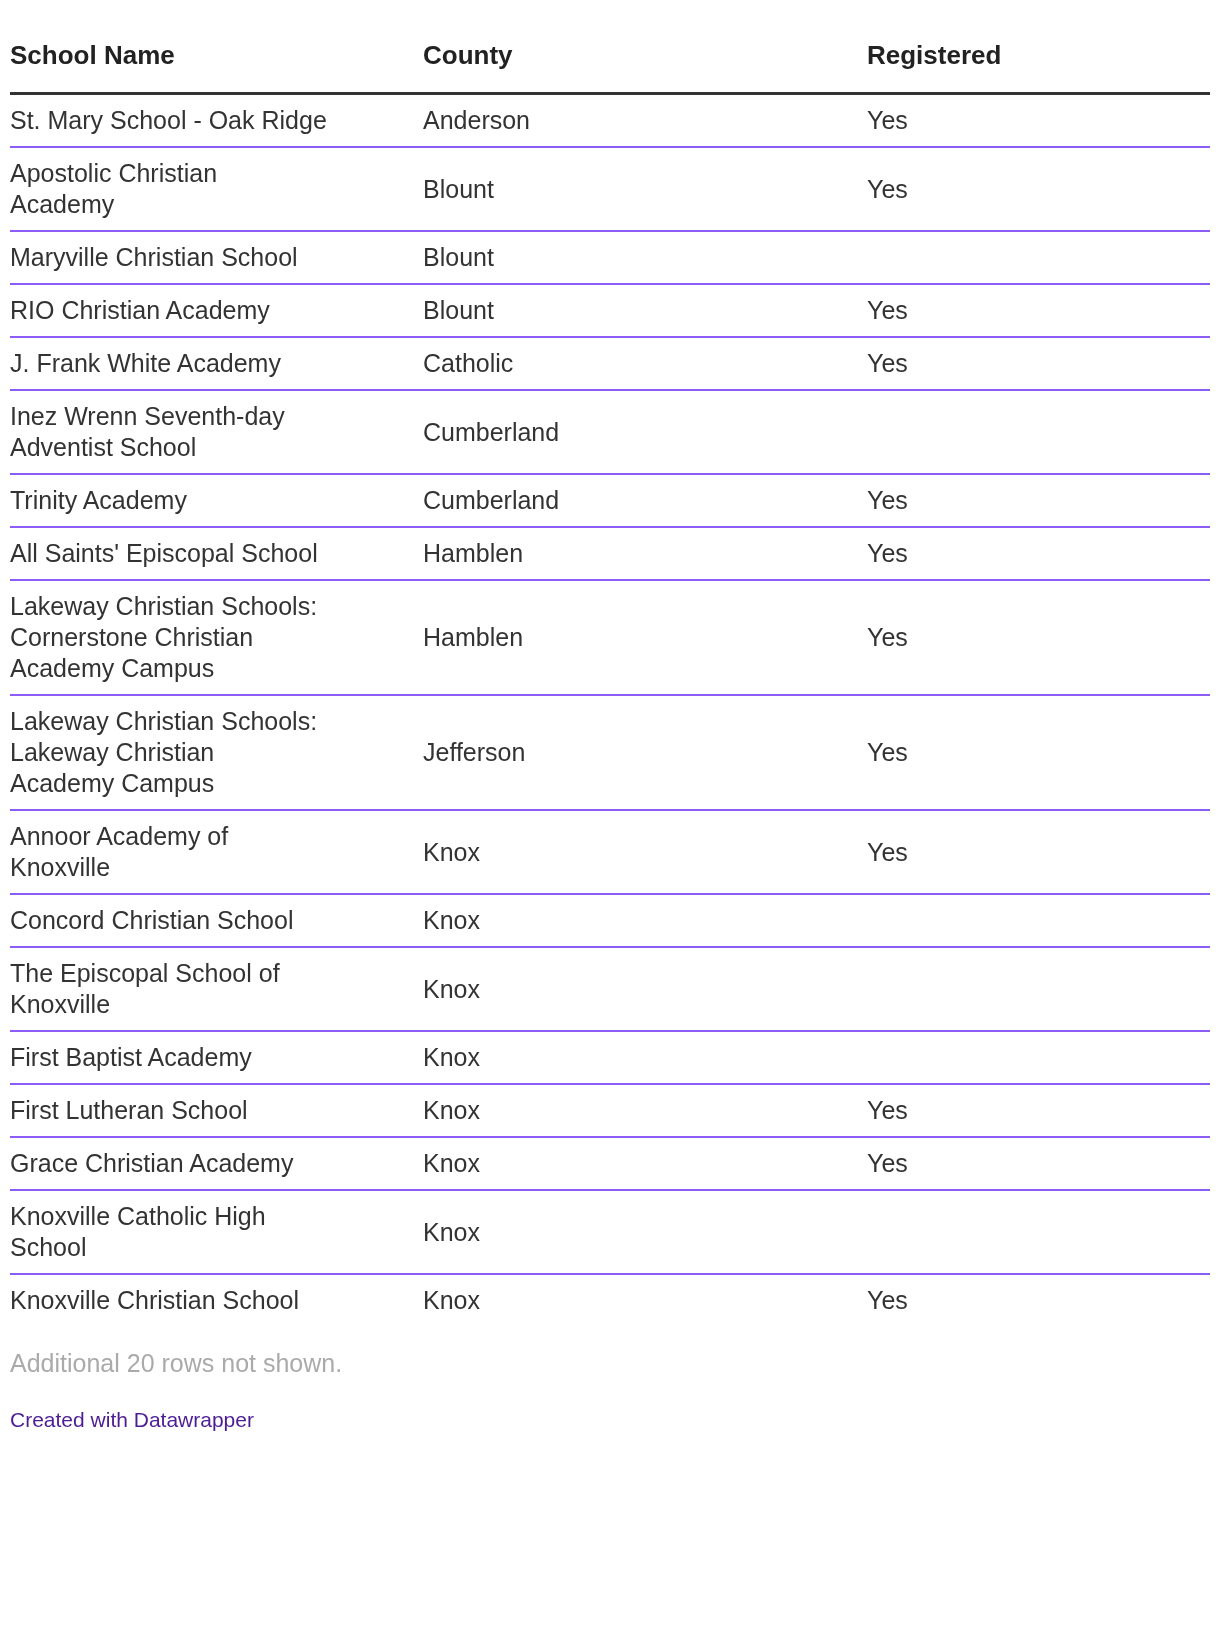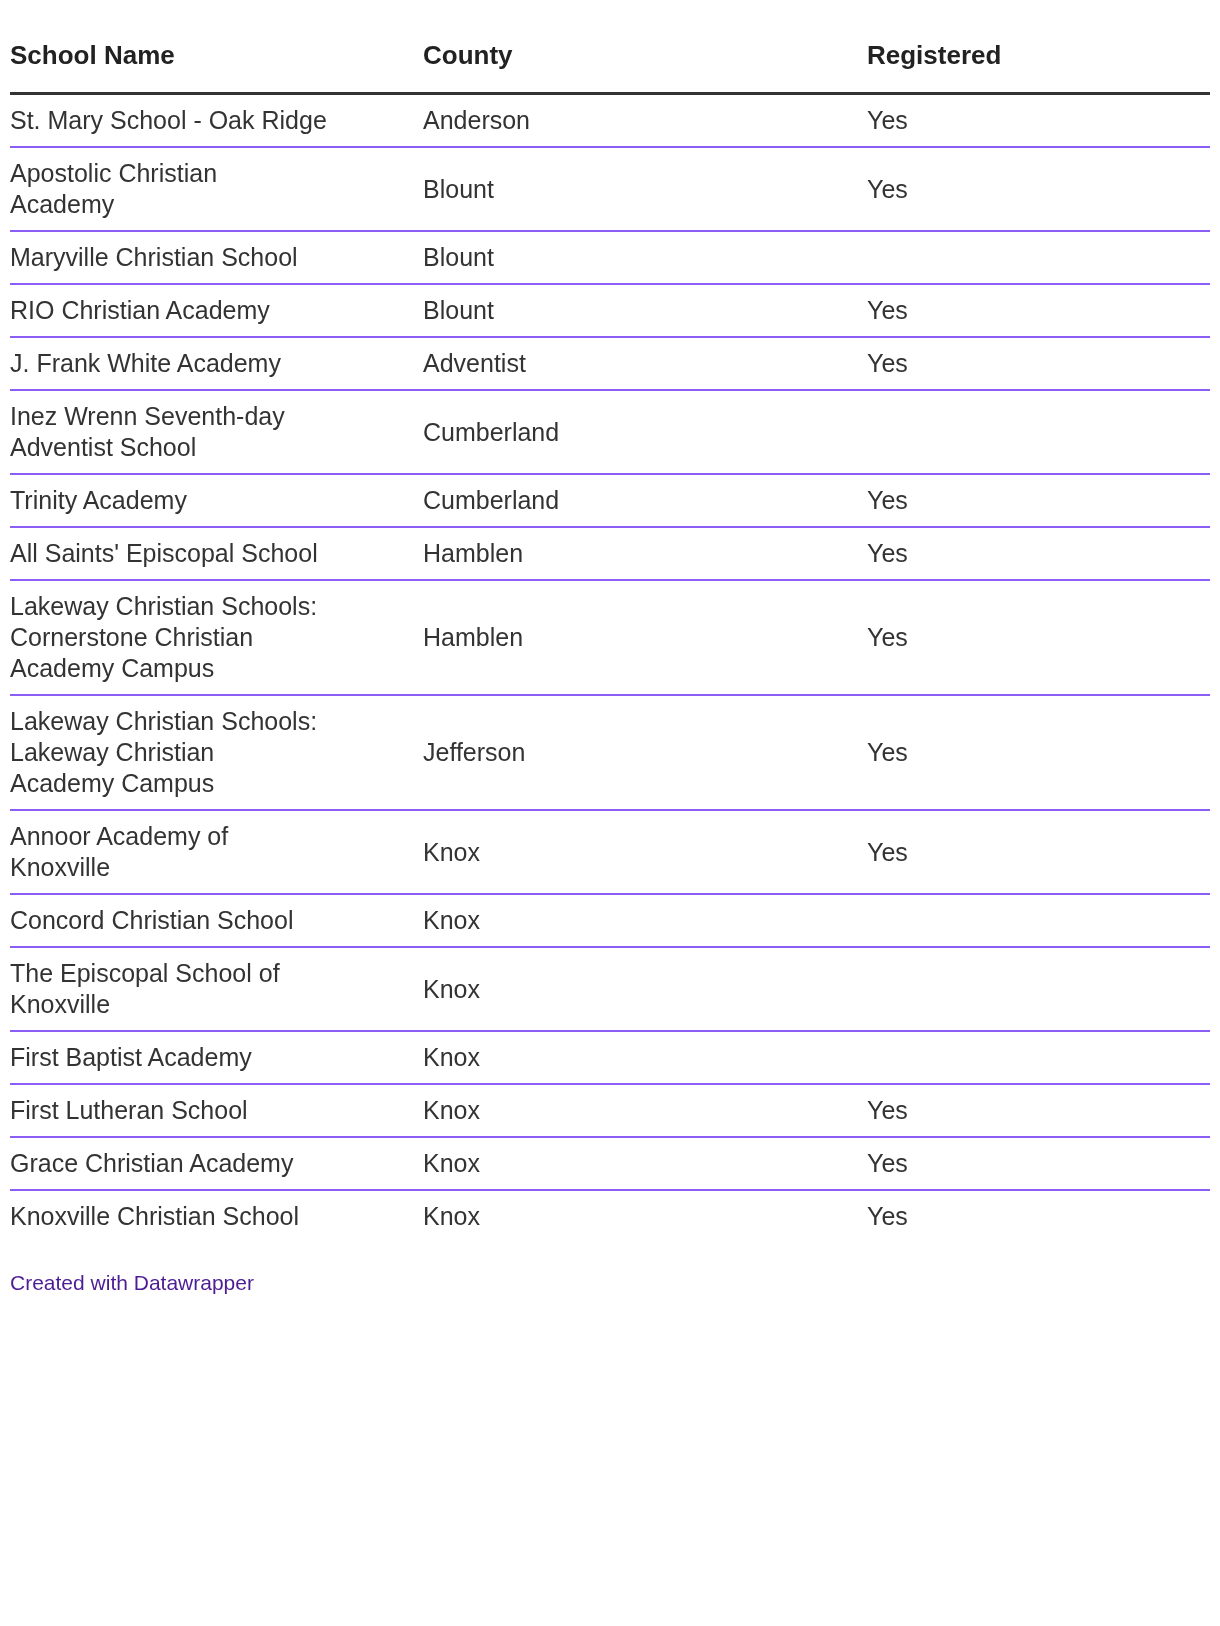--- a/index.html
+++ b/index.html
@@ -98,21 +98,21 @@
   </tr>
 
   <tr>
     <td class="school">RIO Christian Academy</td>
     <td class="county">Blount</td>
     <td class="registered">Yes</td>
   </tr>
 
   <tr>
     <td class="school">J. Frank White Academy</td>
-    <td class="county">Adventist</td>
+    <td class="county">Catholic</td>
     <td class="registered">Yes</td>
   </tr>
 
   <tr>
     <td class="school">Inez Wrenn Seventh-day
 Adventist School</td>
     <td class="county">Cumberland</td>
     <td class="registered"></td>
   </tr>
 
@@ -177,23 +177,30 @@
     <td class="county">Knox</td>
     <td class="registered">Yes</td>
   </tr>
 
   <tr>
     <td class="school">Grace Christian Academy</td>
     <td class="county">Knox</td>
     <td class="registered">Yes</td>
   </tr>
 
+  <tr>
+    <td class="school">Knoxville Catholic High
+School</td>
+    <td class="county">Knox</td>
+    <td class="registered"></td>
+  </tr>
 
   <tr>
     <td class="school">Knoxville Christian School</td>
     <td class="county">Knox</td>
     <td class="registered">Yes</td>
   </tr>
 </tbody>
   </table>
 
+  <div class="note">Additional 20 rows not shown.</div>
   <div class="attribution">Created with Datawrapper</div>
 </div>
 
 </body></html>

